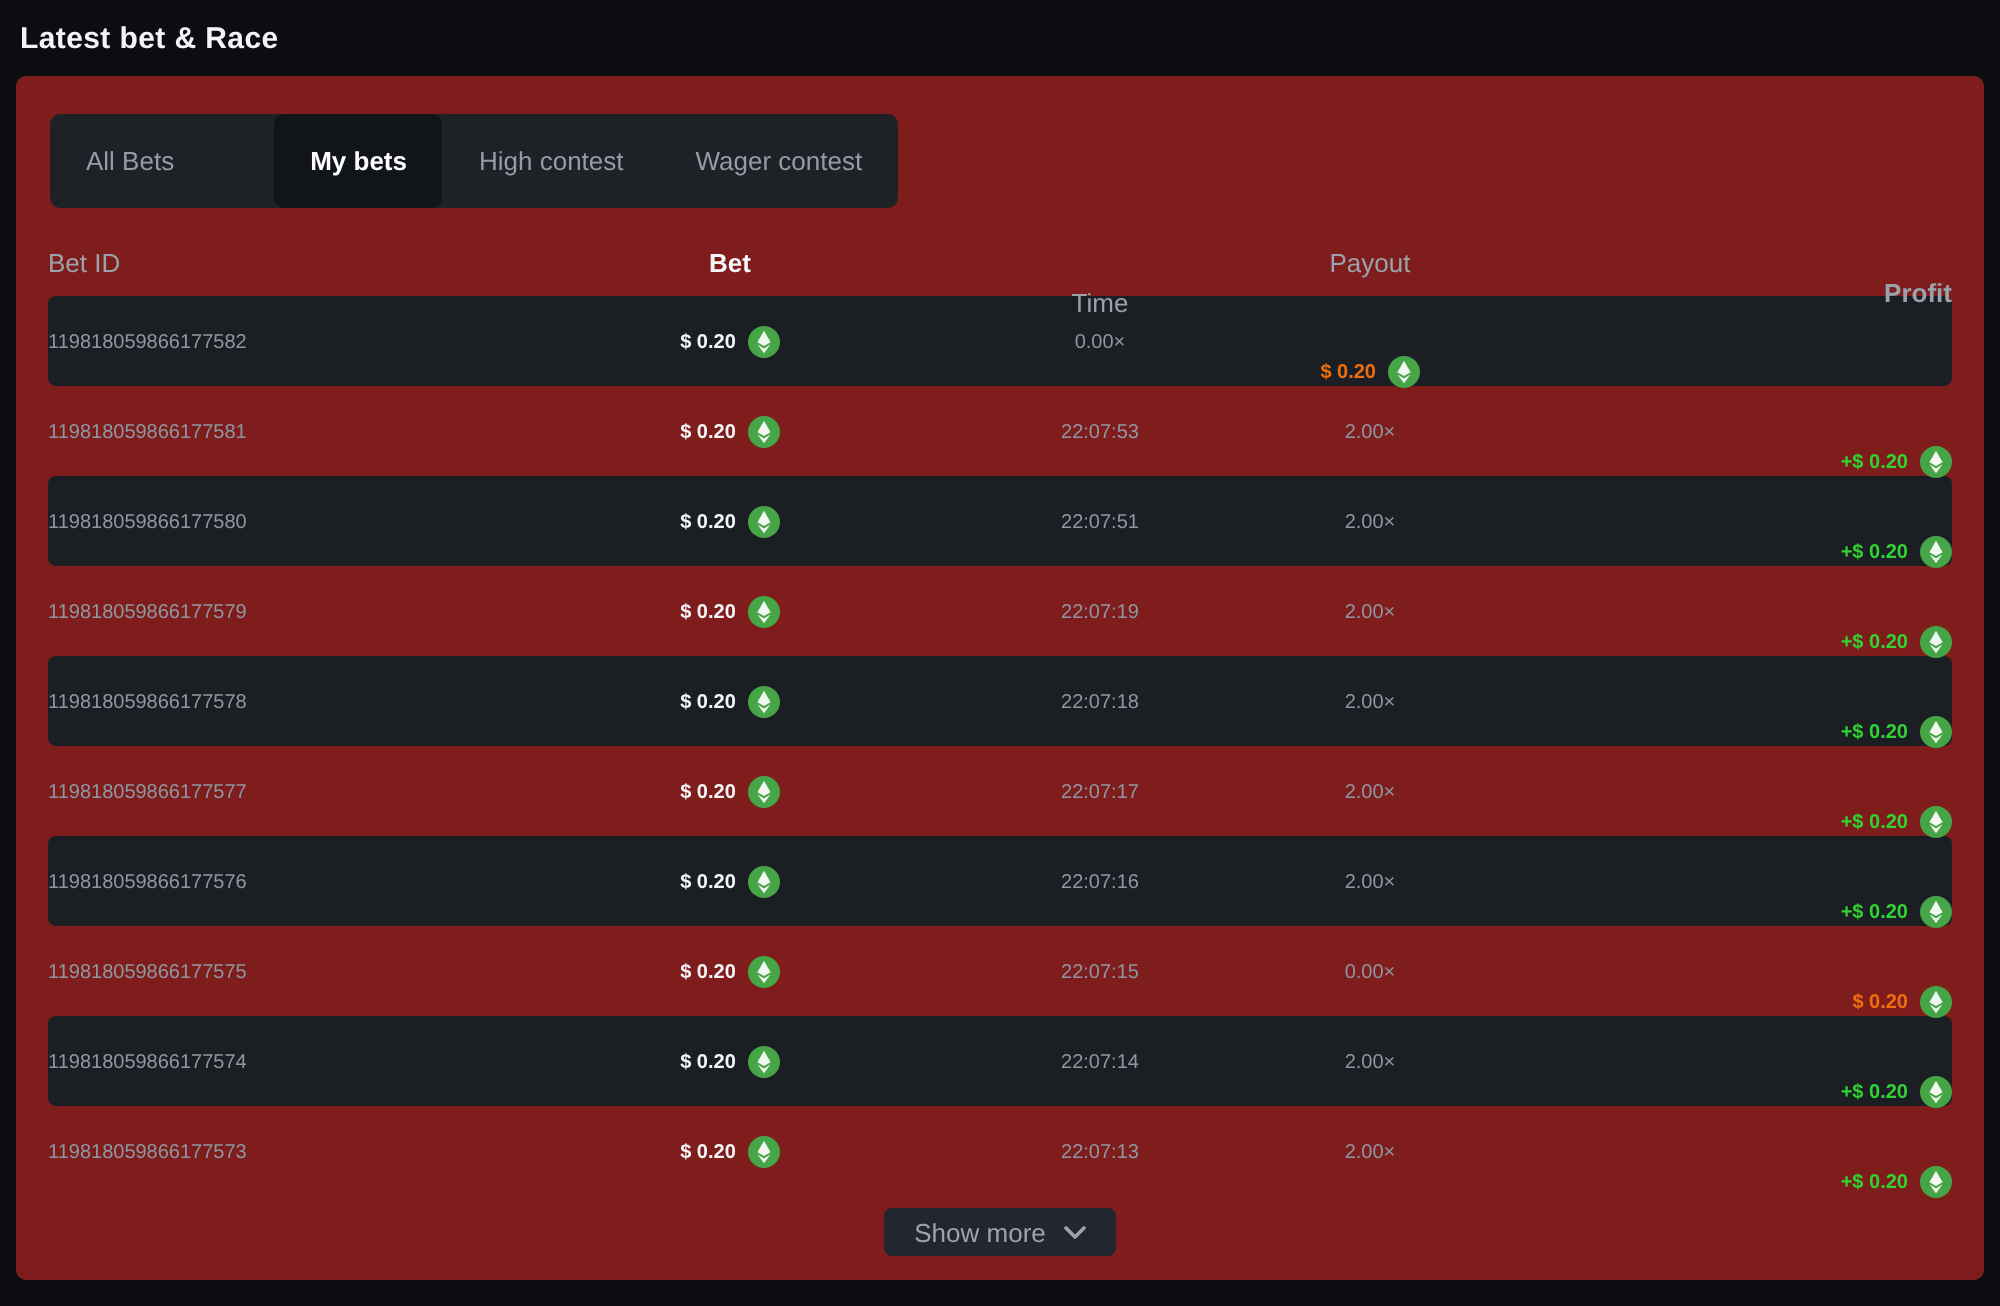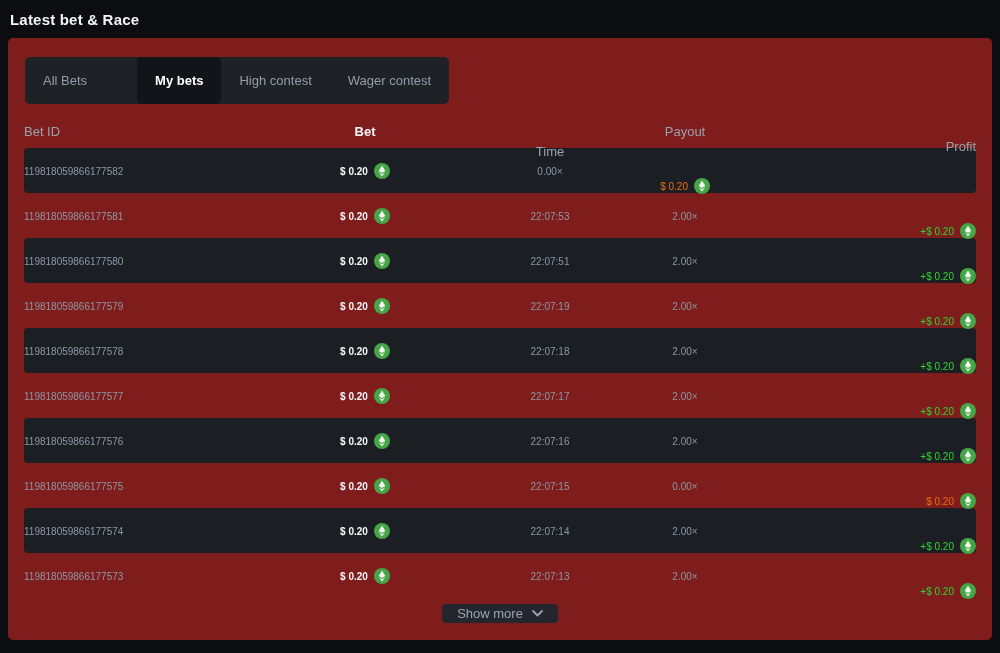--- a/index.html
+++ b/index.html
@@ -80,34 +80,34 @@
   .cell { font-size: 10px; color: #8d97a3; white-space: nowrap; }
   .c-id     { text-align: left; }
   .c-time   { text-align: center; }
   .c-payout { text-align: center; }
   .c-bet {
     display: flex; justify-content: center; align-items: center; gap: 6px;
     color: #f5f6f8; font-weight: 700;
   }
   .c-profit {
     display: flex; justify-content: flex-end; align-items: center; gap: 6px;
-    font-weight: 400;
+    font-weight: 700;
     margin-top: 30px;
   }
   .c-profit.win  .amount { color: var(--positive, #31d331); }
   .c-profit.loss .amount { color: var(--negative, #ed6e0c); }
   .coin { width: 16px; height: 16px; flex: 0 0 16px; display: block; }
   
   .footer {
     display: flex; justify-content: center;
     margin-top: 6px;
   }
   .show-more-btn {
     display: inline-flex; align-items: center; gap: 9px;
-    height: 19px;
+    height: 24px;
     padding: 0 15px;
     background: #23272d;
     border: none;
     border-radius: 4px;
     color: #9aa4ae;
     font-size: 13px;
     font-family: "Liberation Sans", sans-serif;
     cursor: pointer;
   }
   .chevron { width: 11px; height: 7px; display: block; }

